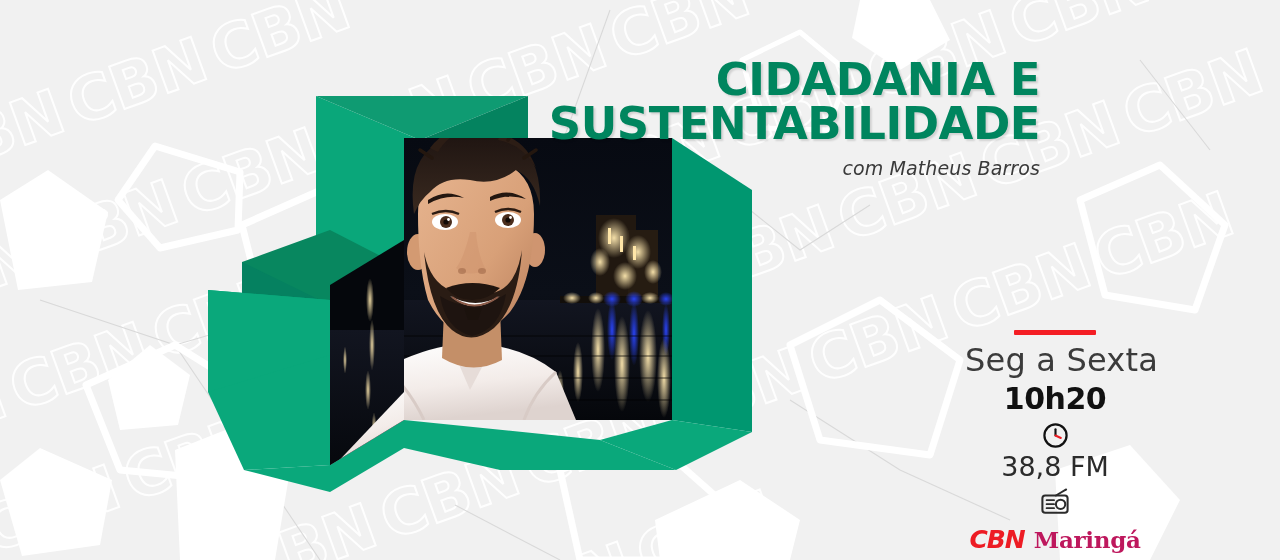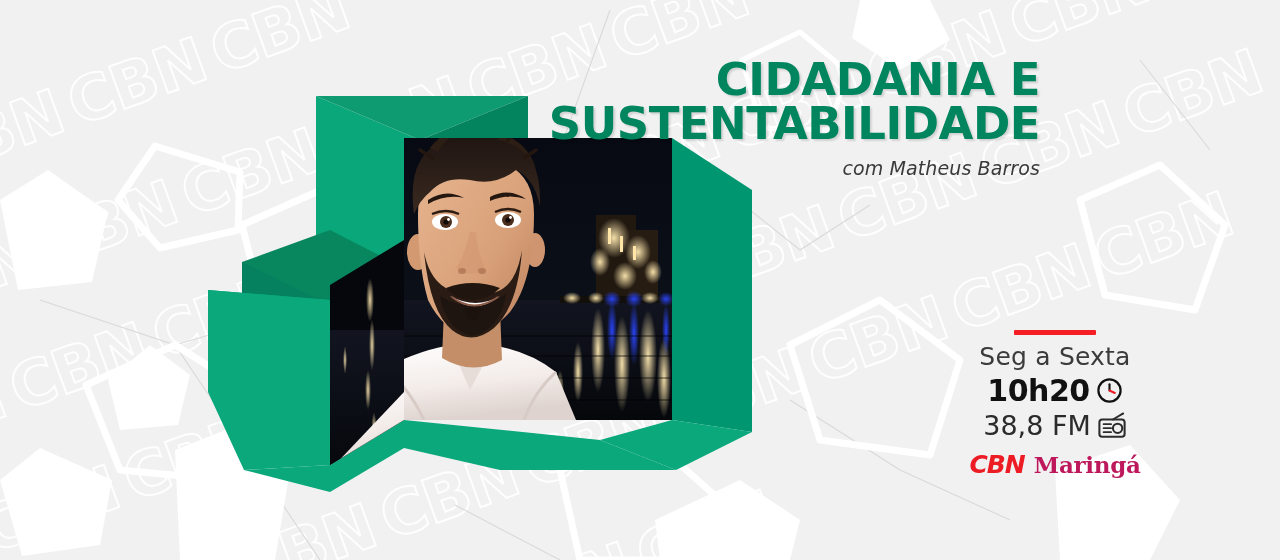--- a/index.html
+++ b/index.html
@@ -90,32 +90,33 @@
   }
   .red-bar {
     width:82px;
     height:5px;
     background:#f41e24;
     margin:0 auto 8px auto;
     border-radius:1px;
   }
   .sched-days {
     font-family:"DejaVu Sans", sans-serif;
-    font-size:25px;
+    font-size:32px;
     color:#3b3b3b;
     line-height:1.12;
     letter-spacing:0.2px;
     white-space:nowrap;
   }
   .sched-row {
     display:flex;
     align-items:center;
     justify-content:center;
     gap:6px;
     margin-top:2px;
+    flex-direction:column;
   }
   .sched-time {
     font-family:"DejaVu Sans", sans-serif;
     font-weight:700;
     font-size:30px;
     color:#111;
     letter-spacing:-0.5px;
     white-space:nowrap;
   }
   .sched-freq {

